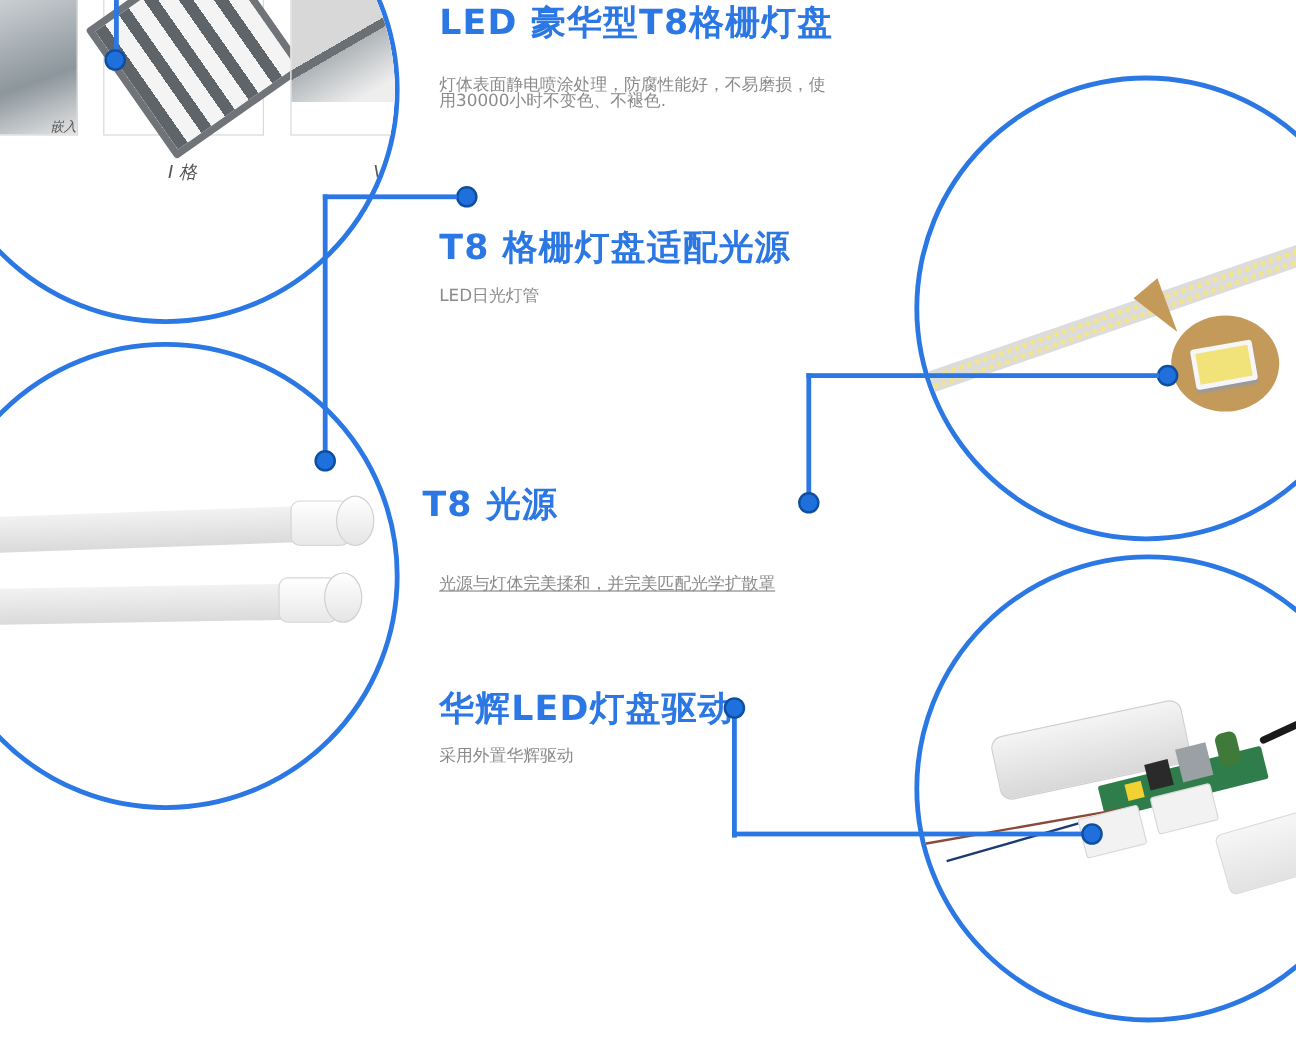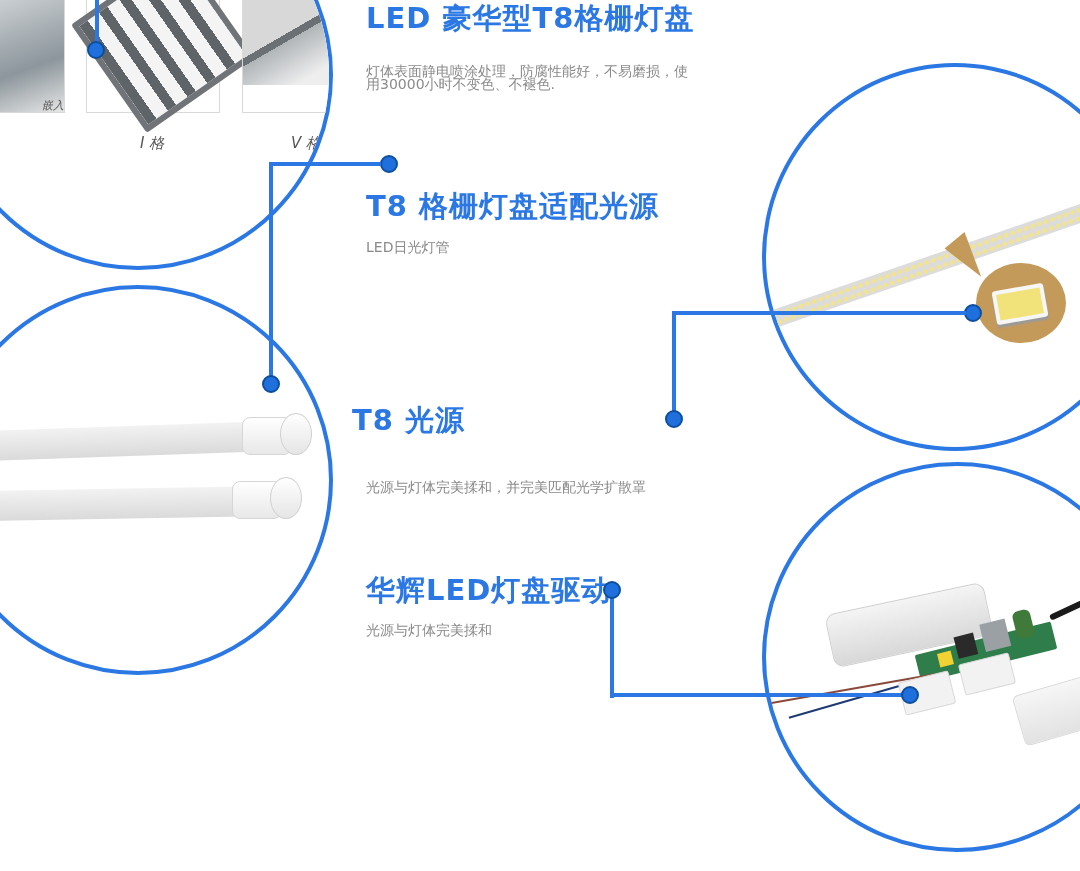--- a/index.html
+++ b/index.html
@@ -37,21 +37,21 @@
     <div class="abs" style="left:10px; top:-20px; width:120px; height:120px; transform:rotate(-35deg);
                 background:repeating-linear-gradient(90deg,#5e6468 0 10px,#f4f4f4 10px 24px);
                 border:6px solid #707478; border-radius:3px;"></div>
   </div>
   <span class="panel-label" style="left:193px; top:250px;">I 格</span>
 
   <div class="panel" style="left:295px; top:110px; width:100px; height:117px; background:#fff;">
     <div class="abs" style="left:0px; top:-10px; width:110px; height:100px;
                 background:linear-gradient(150deg,#d8d8d8 0 45%,#6b7074 45% 50%,#b0b5b8 50%,#eeeeee 80%);"></div>
   </div>
-  <span class="panel-label" style="left:344px; top:250px;">V 格</span>
+  <span class="panel-label" style="left:364px; top:250px;">V 格</span>
 </div>
 
 <div class="circle" style="left:-57px; top:285px; width:390px; height:390px;">
   <div class="tube" style="left:0px; top:138px; width:310px; transform:rotate(-2deg);"></div>
   <div class="cap" style="left:295px; top:128px;"></div>
   <div class="cap2" style="left:333px; top:124px;"></div>
 
   <div class="tube" style="left:0px; top:200px; width:300px; transform:rotate(-1deg);"></div>
   <div class="cap" style="left:285px; top:192px;"></div>
   <div class="cap2" style="left:323px; top:188px;"></div>
@@ -114,18 +114,18 @@
 <div class="dot" style="left:901px; top:686px;"></div>
 
 <div class="title" style="left:366px; top:0px;">LED 豪华型T8格栅灯盘</div>
 <div class="desc" style="left:366px; top:58px;">灯体表面静电喷涂处理，防腐性能好，不易磨损，使</div>
 <div class="desc" style="left:366px; top:71px;">用30000小时不变色、不褪色.</div>
 
 <div class="title" style="left:366px; top:188px;">T8 格栅灯盘适配光源</div>
 <div class="desc" style="left:366px; top:234px;">LED日光灯管</div>
 
 <div class="title" style="left:352px; top:402px;">T8 光源</div>
-<div class="desc" style="left:366px; top:474px;">光源与灯体完美揉和，并完美匹配光学扩散罩</div>
+<div class="desc" style="left:366px; top:474px;text-decoration:underline;">光源与灯体完美揉和，并完美匹配光学扩散罩</div>
 
 <div class="title" style="left:366px; top:572px;">华辉LED灯盘驱动</div>
-<div class="desc" style="left:366px; top:617px;">光源与灯体完美揉和</div>
+<div class="desc" style="left:366px; top:617px;">采用外置华辉驱动</div>
 
 <div class="dot" style="left:603px; top:581px;"></div>
 
 </body></html>

